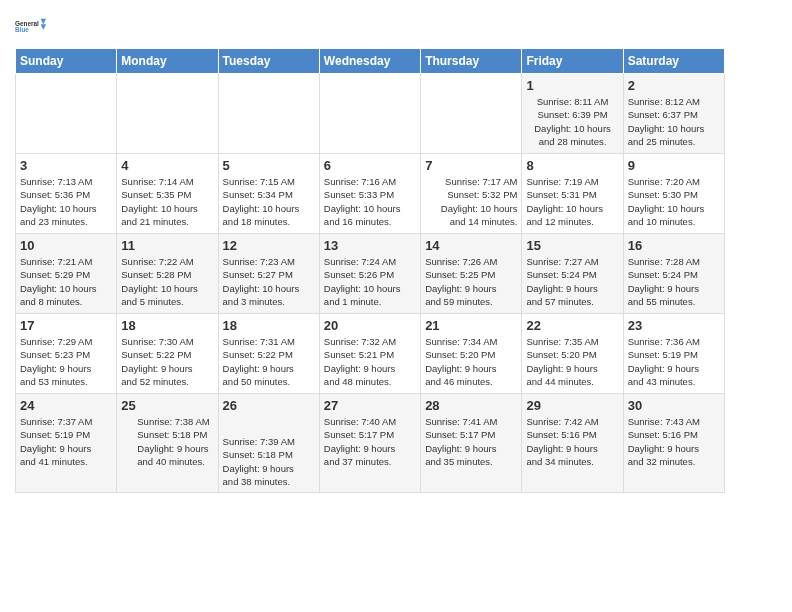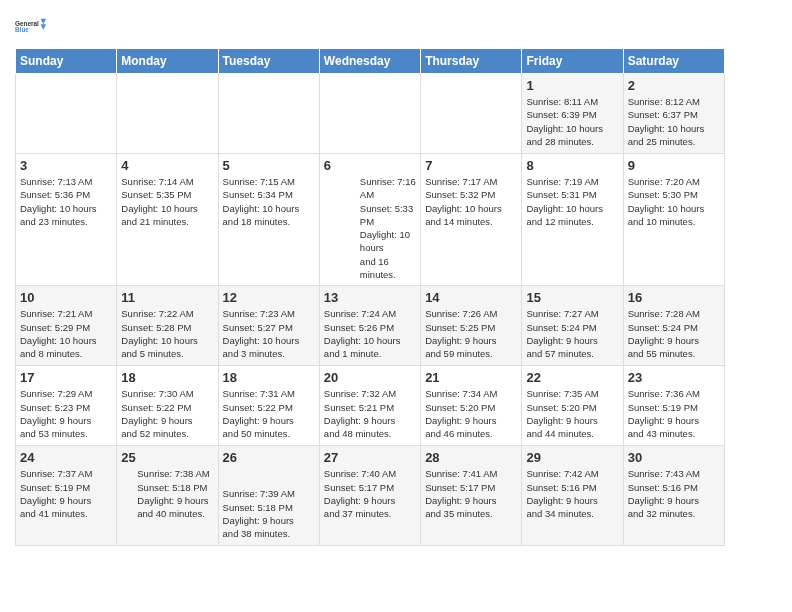--- a/index.html
+++ b/index.html
@@ -116,21 +116,21 @@
     </thead>
     <tbody id="calendar-body">
     <tr>
           <td class="empty-cell"></td>
           <td class="empty-cell"></td>
           <td class="empty-cell"></td>
           <td class="empty-cell"></td>
           <td class="empty-cell"></td>
           <td>
             <span class="day-number">1</span>
-            <div class="day-info" style="white-space: pre-line;">Sunrise: 8:11 AM
+            <div class="day-info" style="white-space: pre-line; text-align: center;">Sunrise: 8:11 AM
 Sunset: 6:39 PM
 Daylight: 10 hours
 and 28 minutes.</div>
           </td>
           <td>
             <span class="day-number">2</span>
             <div class="day-info" style="white-space: pre-line;">Sunrise: 8:12 AM
 Sunset: 6:37 PM
 Daylight: 10 hours
 and 25 minutes.</div>
@@ -153,28 +153,28 @@
           </td>
           <td>
             <span class="day-number">5</span>
             <div class="day-info" style="white-space: pre-line;">Sunrise: 7:15 AM
 Sunset: 5:34 PM
 Daylight: 10 hours
 and 18 minutes.</div>
           </td>
           <td>
             <span class="day-number">6</span>
-            <div class="day-info" style="white-space: pre-line; margin-left: 36px;">Sunrise: 7:16 AM
+            <div class="day-info" style="white-space: pre-line;">Sunrise: 7:16 AM
 Sunset: 5:33 PM
 Daylight: 10 hours
 and 16 minutes.</div>
           </td>
           <td>
             <span class="day-number">7</span>
-            <div class="day-info" style="white-space: pre-line;">Sunrise: 7:17 AM
+            <div class="day-info" style="white-space: pre-line; text-align: right;">Sunrise: 7:17 AM
 Sunset: 5:32 PM
 Daylight: 10 hours
 and 14 minutes.</div>
           </td>
           <td>
             <span class="day-number">8</span>
             <div class="day-info" style="white-space: pre-line;">Sunrise: 7:19 AM
 Sunset: 5:31 PM
 Daylight: 10 hours
 and 12 minutes.</div>

